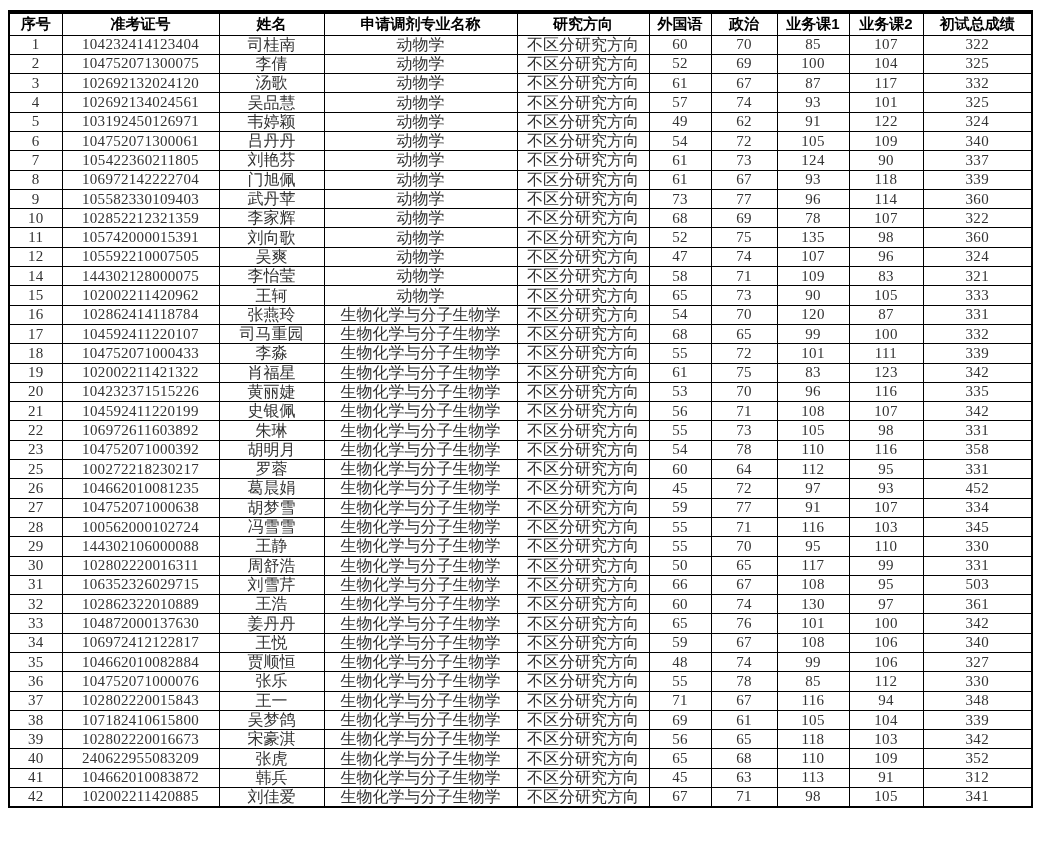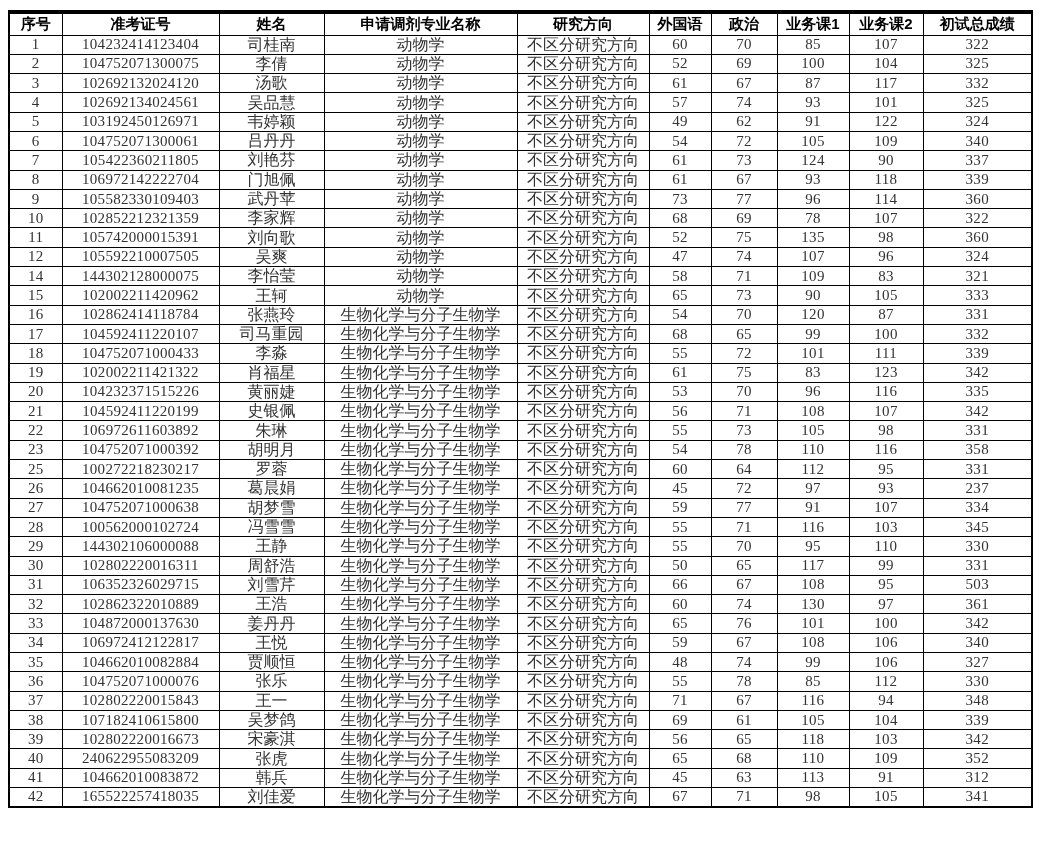--- a/index.html
+++ b/index.html
@@ -360,21 +360,21 @@
         <tr>
           <td class="num">26</td>
           <td class="num">104662010081235</td>
           <td>葛晨娟</td>
           <td>生物化学与分子生物学</td>
           <td>不区分研究方向</td>
           <td class="num">45</td>
           <td class="num">72</td>
           <td class="num">97</td>
           <td class="num">93</td>
-          <td class="num">237</td>
+          <td class="num">452</td>
         </tr>
         <tr>
           <td class="num">27</td>
           <td class="num">104752071000638</td>
           <td>胡梦雪</td>
           <td>生物化学与分子生物学</td>
           <td>不区分研究方向</td>
           <td class="num">59</td>
           <td class="num">77</td>
           <td class="num">91</td>
@@ -544,21 +544,21 @@
           <td>生物化学与分子生物学</td>
           <td>不区分研究方向</td>
           <td class="num">45</td>
           <td class="num">63</td>
           <td class="num">113</td>
           <td class="num">91</td>
           <td class="num">312</td>
         </tr>
         <tr>
           <td class="num">42</td>
-          <td class="num">165522257418035</td>
+          <td class="num">102002211420885</td>
           <td>刘佳爱</td>
           <td>生物化学与分子生物学</td>
           <td>不区分研究方向</td>
           <td class="num">67</td>
           <td class="num">71</td>
           <td class="num">98</td>
           <td class="num">105</td>
           <td class="num">341</td>
         </tr>
       </tbody>

